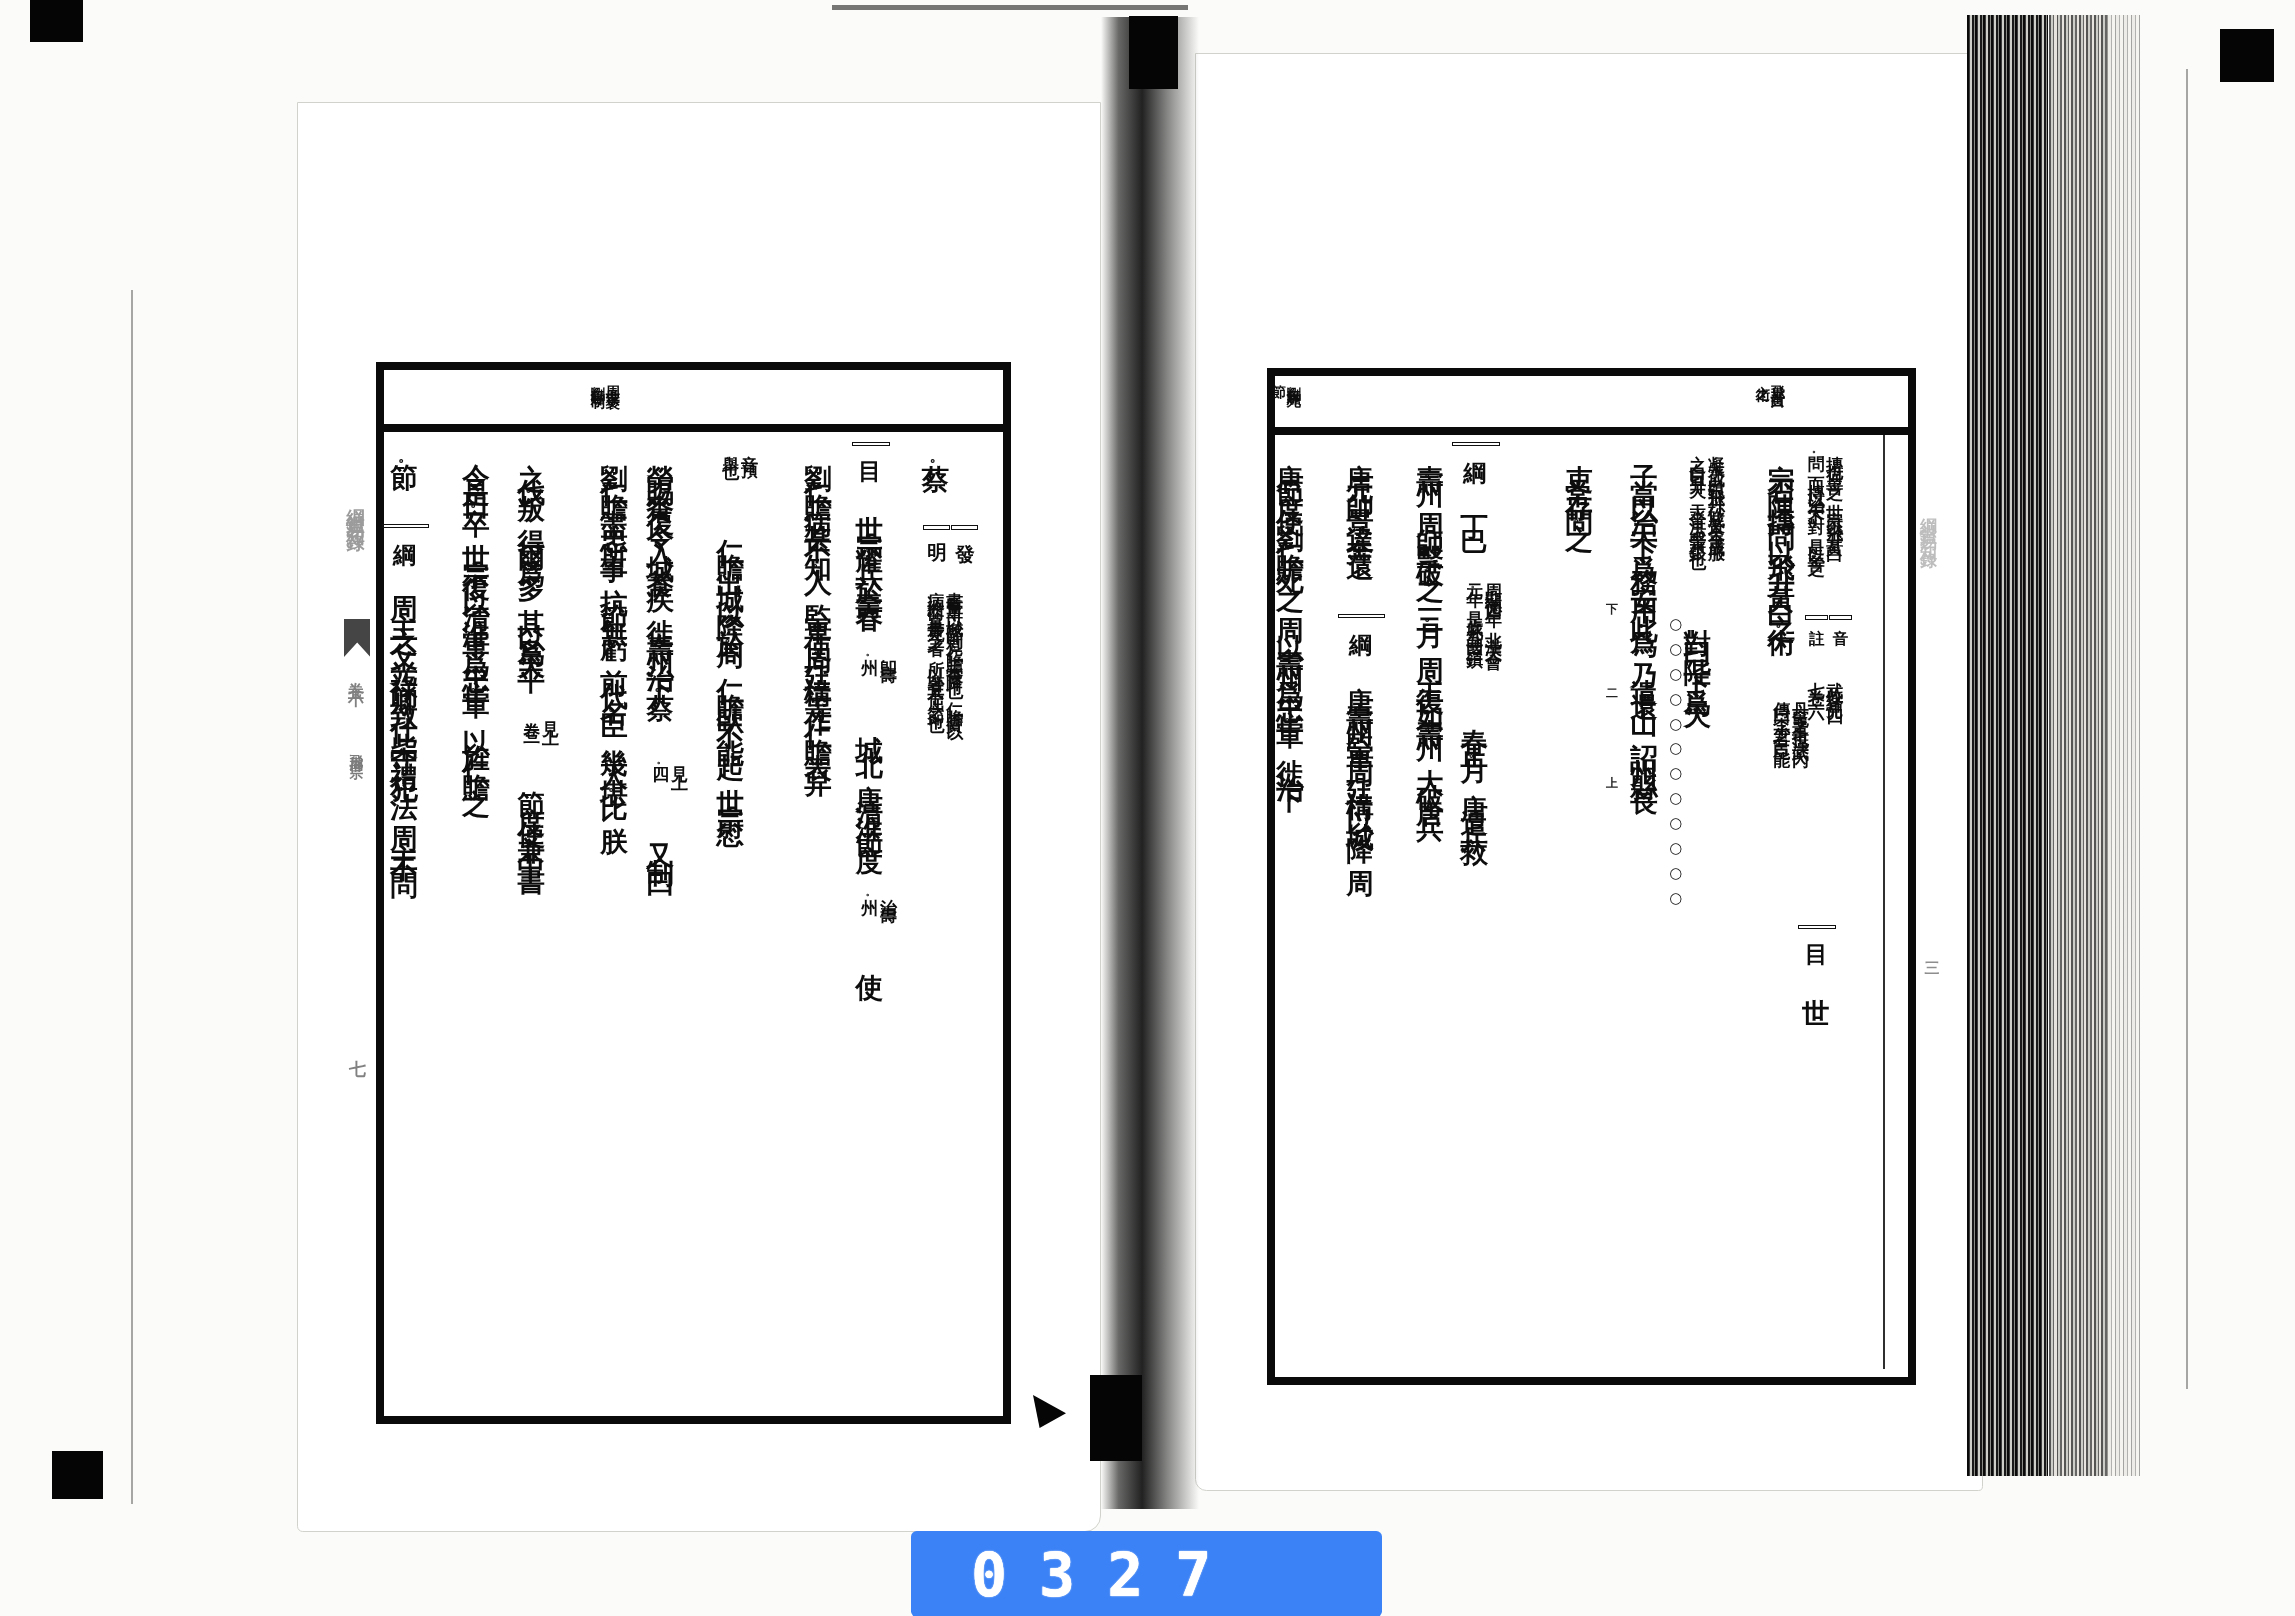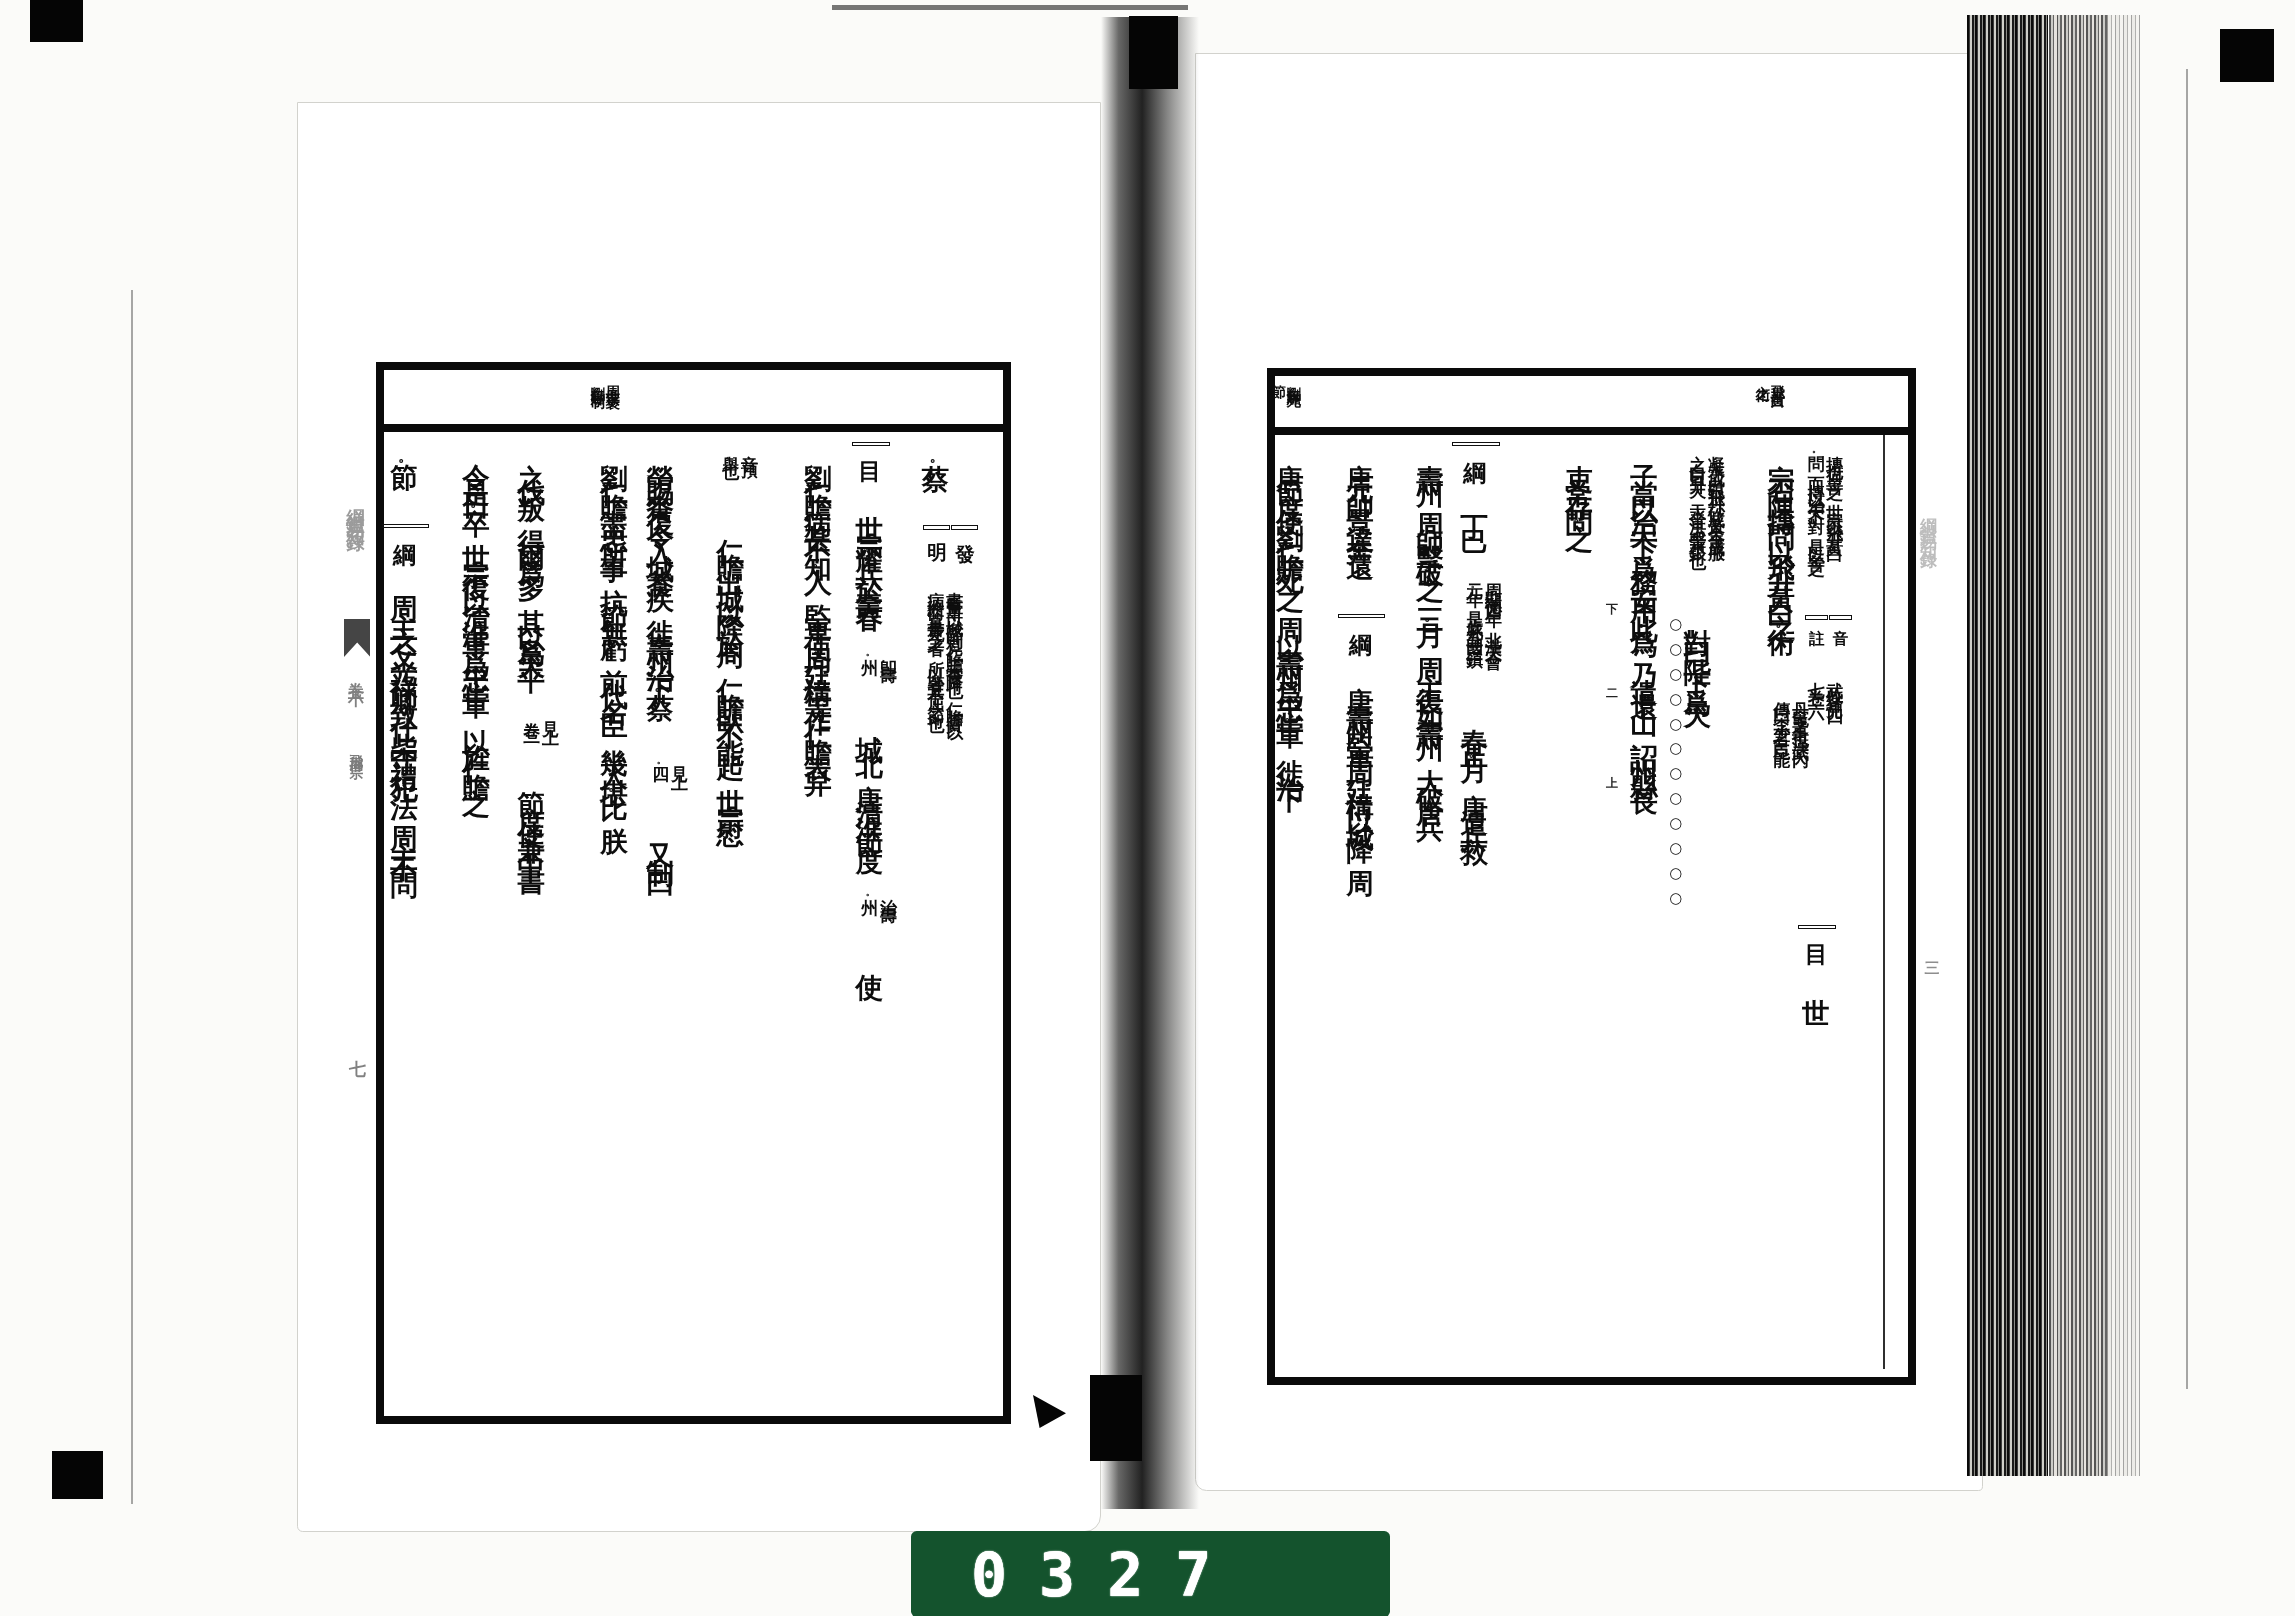--- a/index.html
+++ b/index.html
@@ -36,21 +36,21 @@
   .gutter{position:absolute;left:1101px;top:17px;width:98px;height:1492px;
     background:linear-gradient(90deg,rgba(20,20,20,0) 0%,rgba(25,25,25,.65) 18%,rgba(10,10,10,.9) 42%,rgba(40,40,40,.55) 68%,rgba(60,60,60,0) 100%);}
   .edgeband{position:absolute;top:15px;height:1461px;}
   .eb1{left:1967px;width:81px;
     background:repeating-linear-gradient(90deg,#0a0a0a 0 2.3px,#3c3c3c 2.3px 3.4px,#cfcfc9 3.4px 5.2px,#191919 5.2px 6.9px,#8a8a86 6.9px 8px);}
   .eb2{left:2049px;width:59px;opacity:.72;
     background:repeating-linear-gradient(90deg,#141414 0 1.7px,#b9b9b4 1.7px 4px,#2b2b2b 4px 5.2px,#dedad4 5.2px 7.5px);}
   .eb3{left:2107px;width:33px;opacity:.42;
     background:repeating-linear-gradient(90deg,#2a2a2a 0 1.1px,#d8d6d0 1.1px 4px,#4a4a48 4px 5.2px,#eceae5 5.2px 8px);}
   .blk{position:absolute;background:#050505;}
-  .counter{position:absolute;left:911px;top:1531px;width:471px;height:86px;background:#14532d;border-radius:5.7px;padding-left:8px;}
+  .counter{position:absolute;left:911px;top:1531px;width:471px;height:86px;background:#3b82f6;border-radius:5.7px;}
   .digits{position:absolute;left:60px;top:9.2px;font-family:"DejaVu Sans Mono","Liberation Mono",monospace;
           font-size:60px;font-weight:bold;color:#fff;letter-spacing:32px;
           text-shadow:0 0 1.7px #fff, 0 0 0.6px #fff;}
 </style>
 </head>
 <body>
 
 <div id="canvas">
 
   <div class="blk" style="left:30px;top:0;width:53px;height:42px;"></div>

